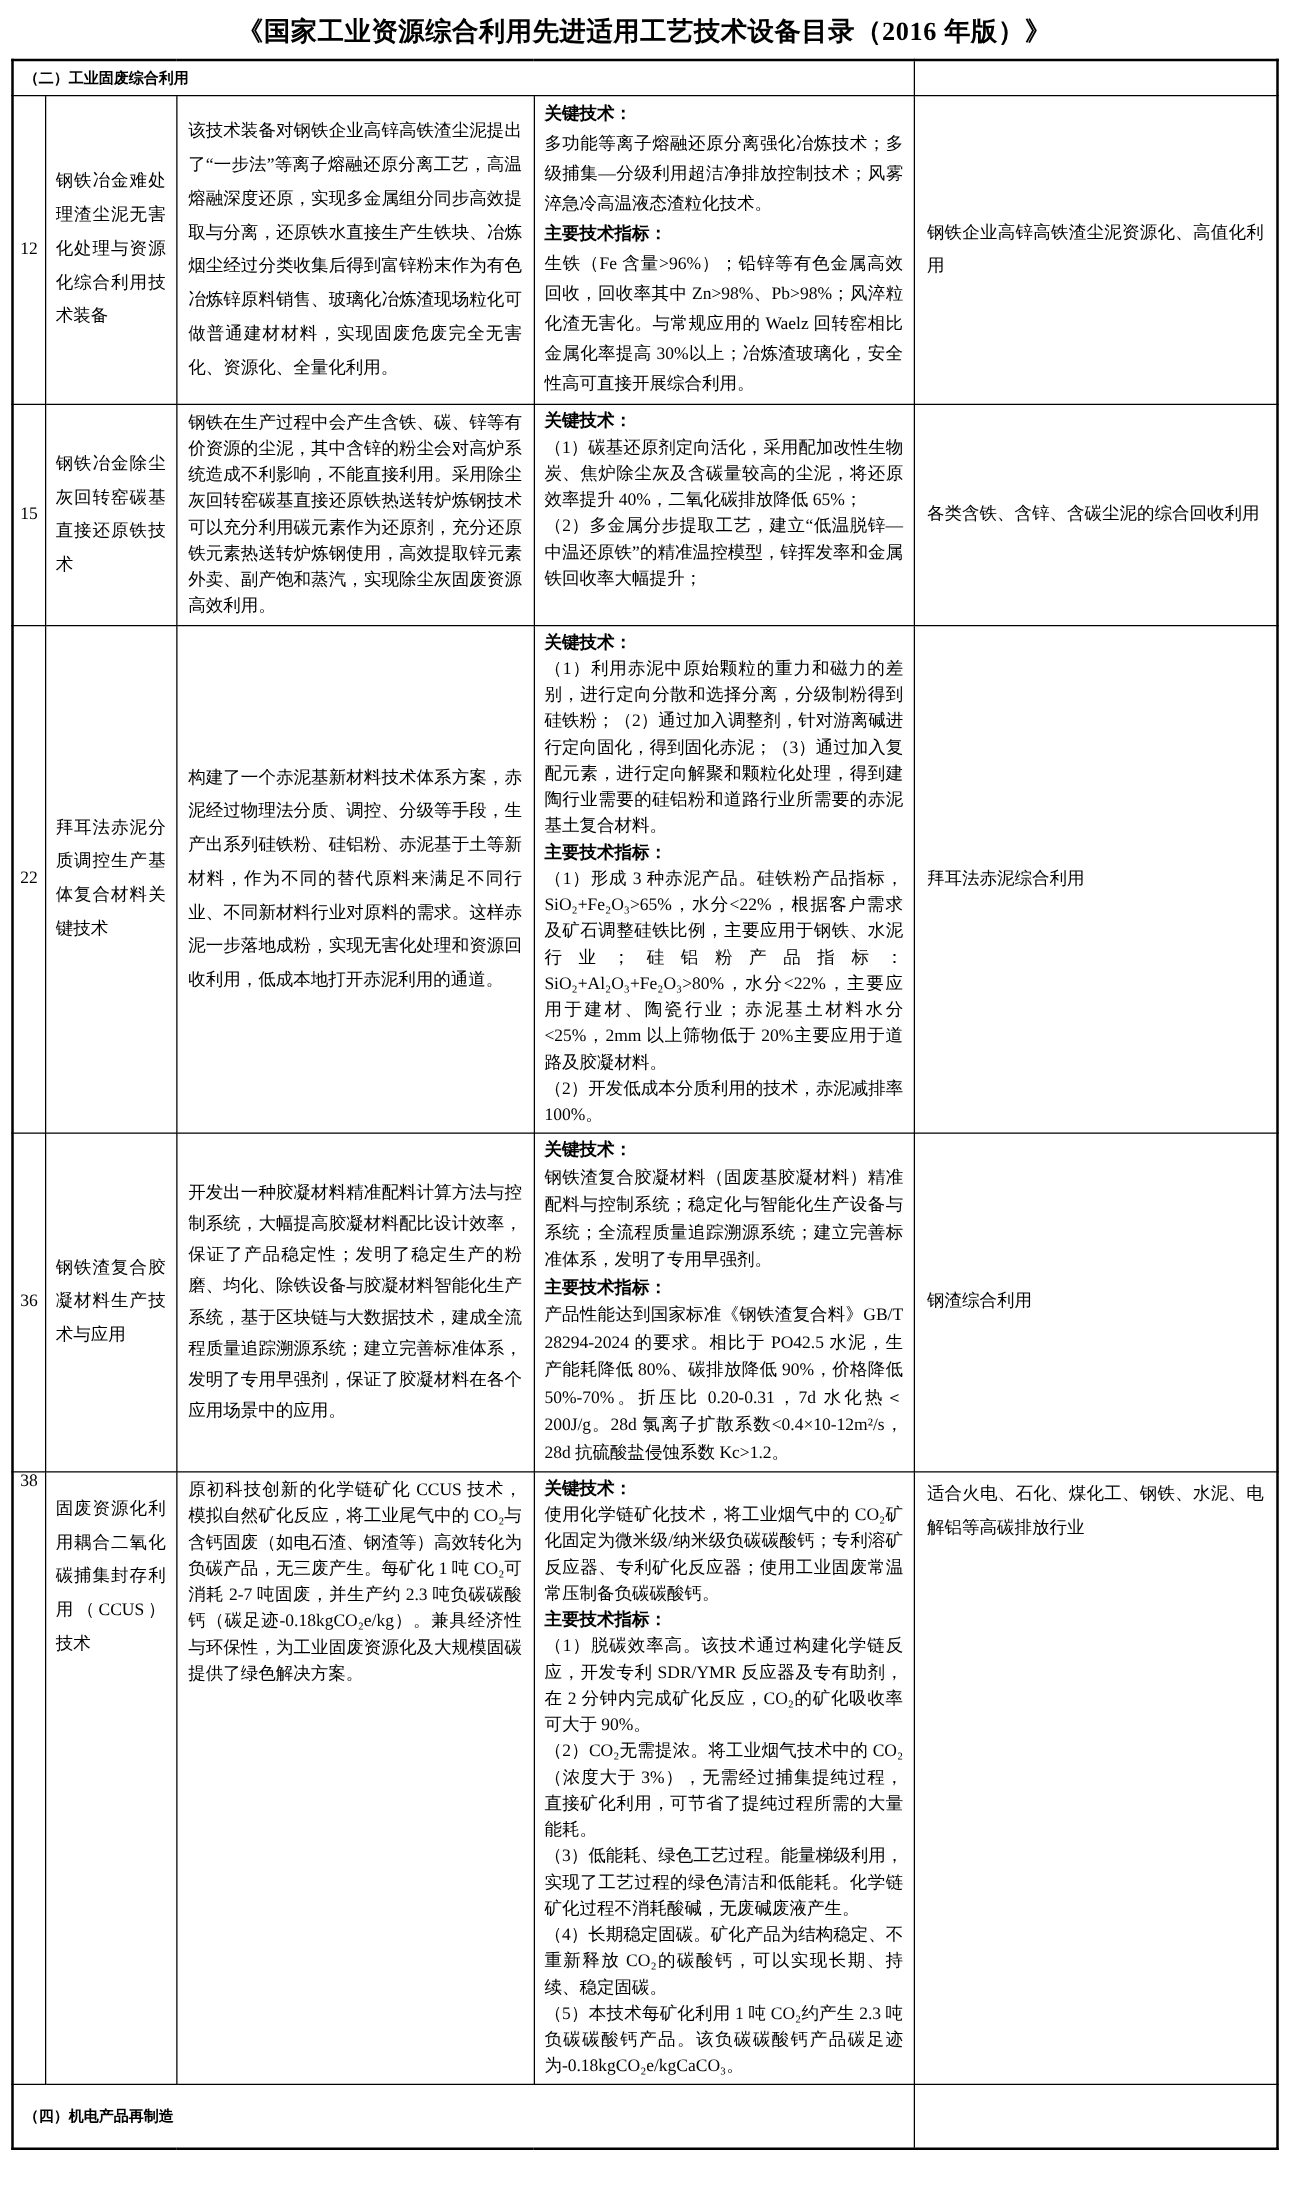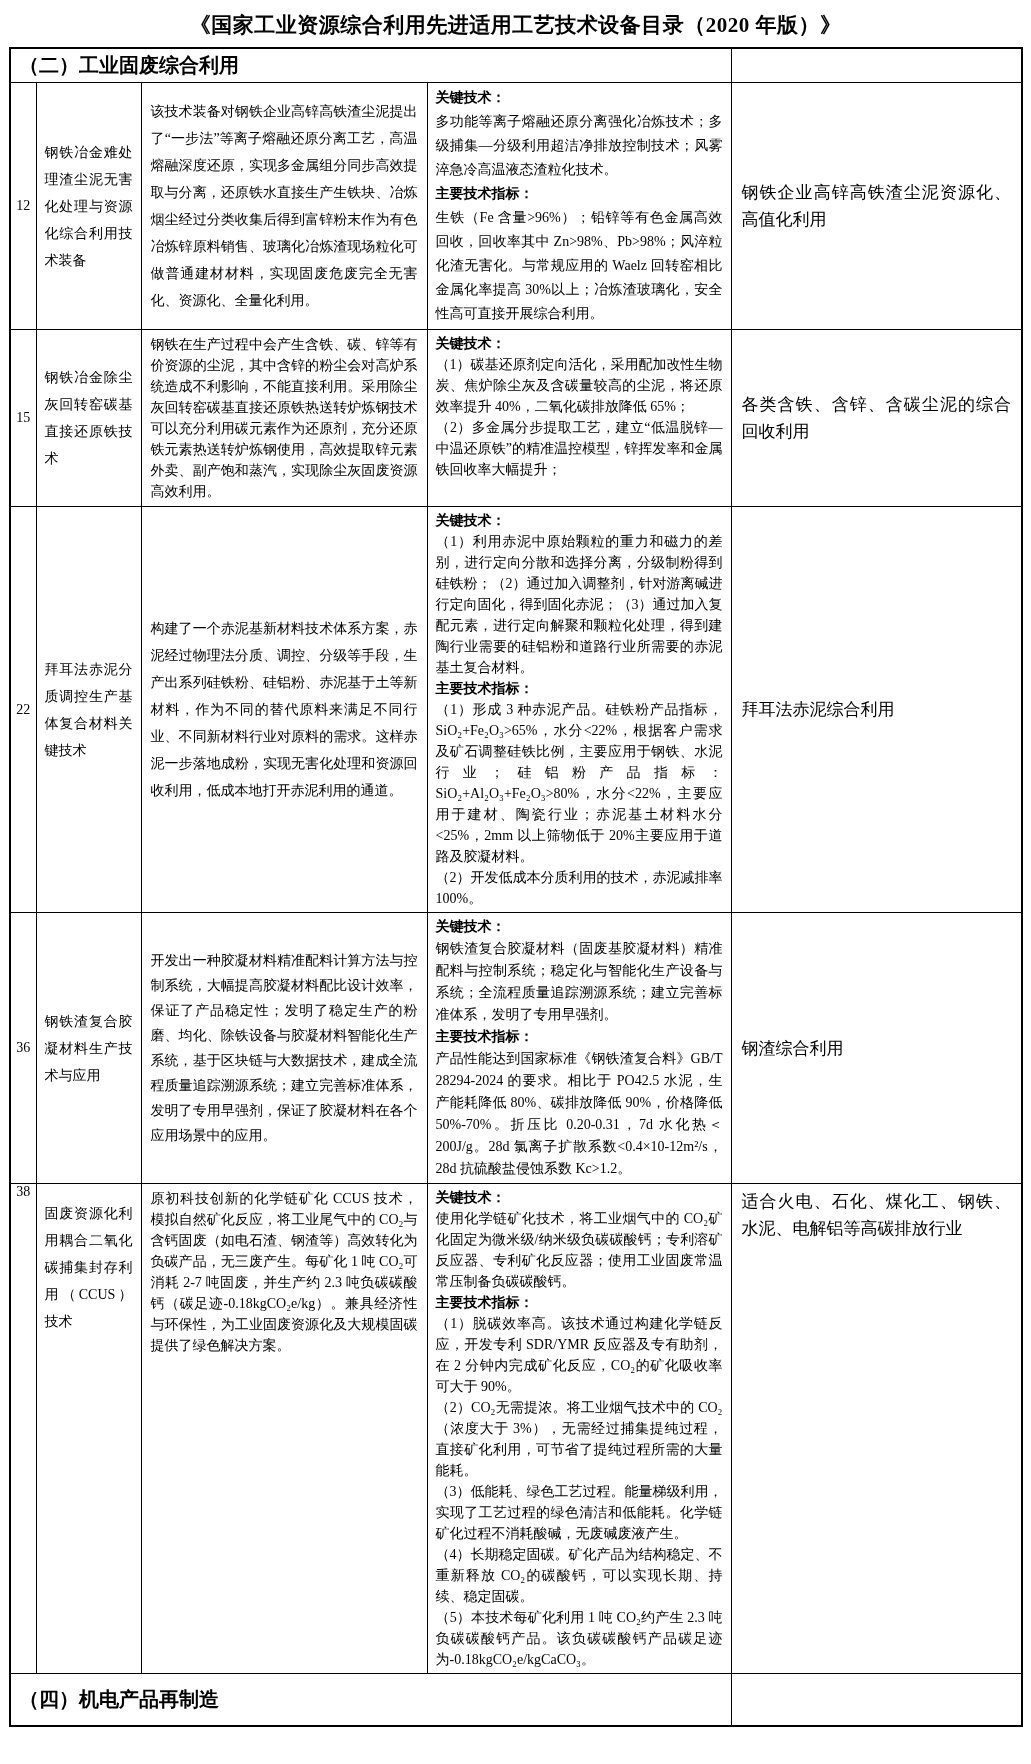--- a/index.html
+++ b/index.html
@@ -26,40 +26,40 @@
     width: 1012px;
     margin: 0 auto;
     border: 2px solid #000;
   }
   td, th { border: 1px solid #000; vertical-align: middle; }
   th {
     font-size: 15px; font-weight: bold; text-align: center;
     line-height: 1.35; padding: 4px 2px;
   }
   tr.sec-row td {
-    font-size: 20px; font-weight: bold;
+    font-size: 12px; font-weight: bold;
     text-align: left; padding: 3px 8px;
   }
   td.c-no { font-size: 14px; text-align: center; padding: 0 1px; margin-top: 36px; }
   td.c-name {
     font-size: 14px; text-align: justify; text-justify: inter-character;
     padding: 16px 8px; line-height: 27px;
   }
   td.c-intro {
     font-size: 14px; text-align: justify; text-justify: inter-character;
     padding: 4px 9px;
     margin-top: 42px;
   }
   td.c-kt {
     font-size: 14px; vertical-align: top; padding: 3px 8px 3px 8px;
   }
   td.c-kt p { margin: 0; text-align: justify; text-justify: inter-character; }
   td.c-kt p.kt-label { font-weight: bold; text-align: left; }
   td.c-scope {
-    font-size: 17px; text-align: justify; text-justify: inter-character;
+    font-size: 14px; text-align: justify; text-justify: inter-character;
     padding: 4px 10px; line-height: 27px;
   }
   .vtop { vertical-align: top; padding-top: 5px; }
   .lh27 { line-height: 27px; }
   .lh25 { line-height: 25px; }
   .lh24 { line-height: 24px; }
   .lh22 { line-height: 22px; }
   .lh21 { line-height: 21px; }
   tr.h-head  { height: 54px; }
   tr.h-sec2  { height: 28px; }
@@ -67,21 +67,21 @@
   tr.h-r15   { height: 152px; }
   tr.h-r22   { height: 318px; }
   tr.h-r36   { height: 252px; }
   tr.h-r38   { height: 430px; }
   tr.h-sec4  { height: 52px; }
 </style>
 </head>
 <body>
 
 <div class="page">
-  <div class="doc-title">《国家工业资源综合利用先进适用工艺技术设备目录（2020 年版）》</div>
+  <div class="doc-title">《国家工业资源综合利用先进适用工艺技术设备目录（2016 年版）》</div>
 
   <table class="catalog">
     <colgroup>
       <col style="width:26px">
         <col style="width:105px">
         <col style="width:286px">
         <col style="width:304px">
         <col style="width:291px">
     </colgroup>
 

